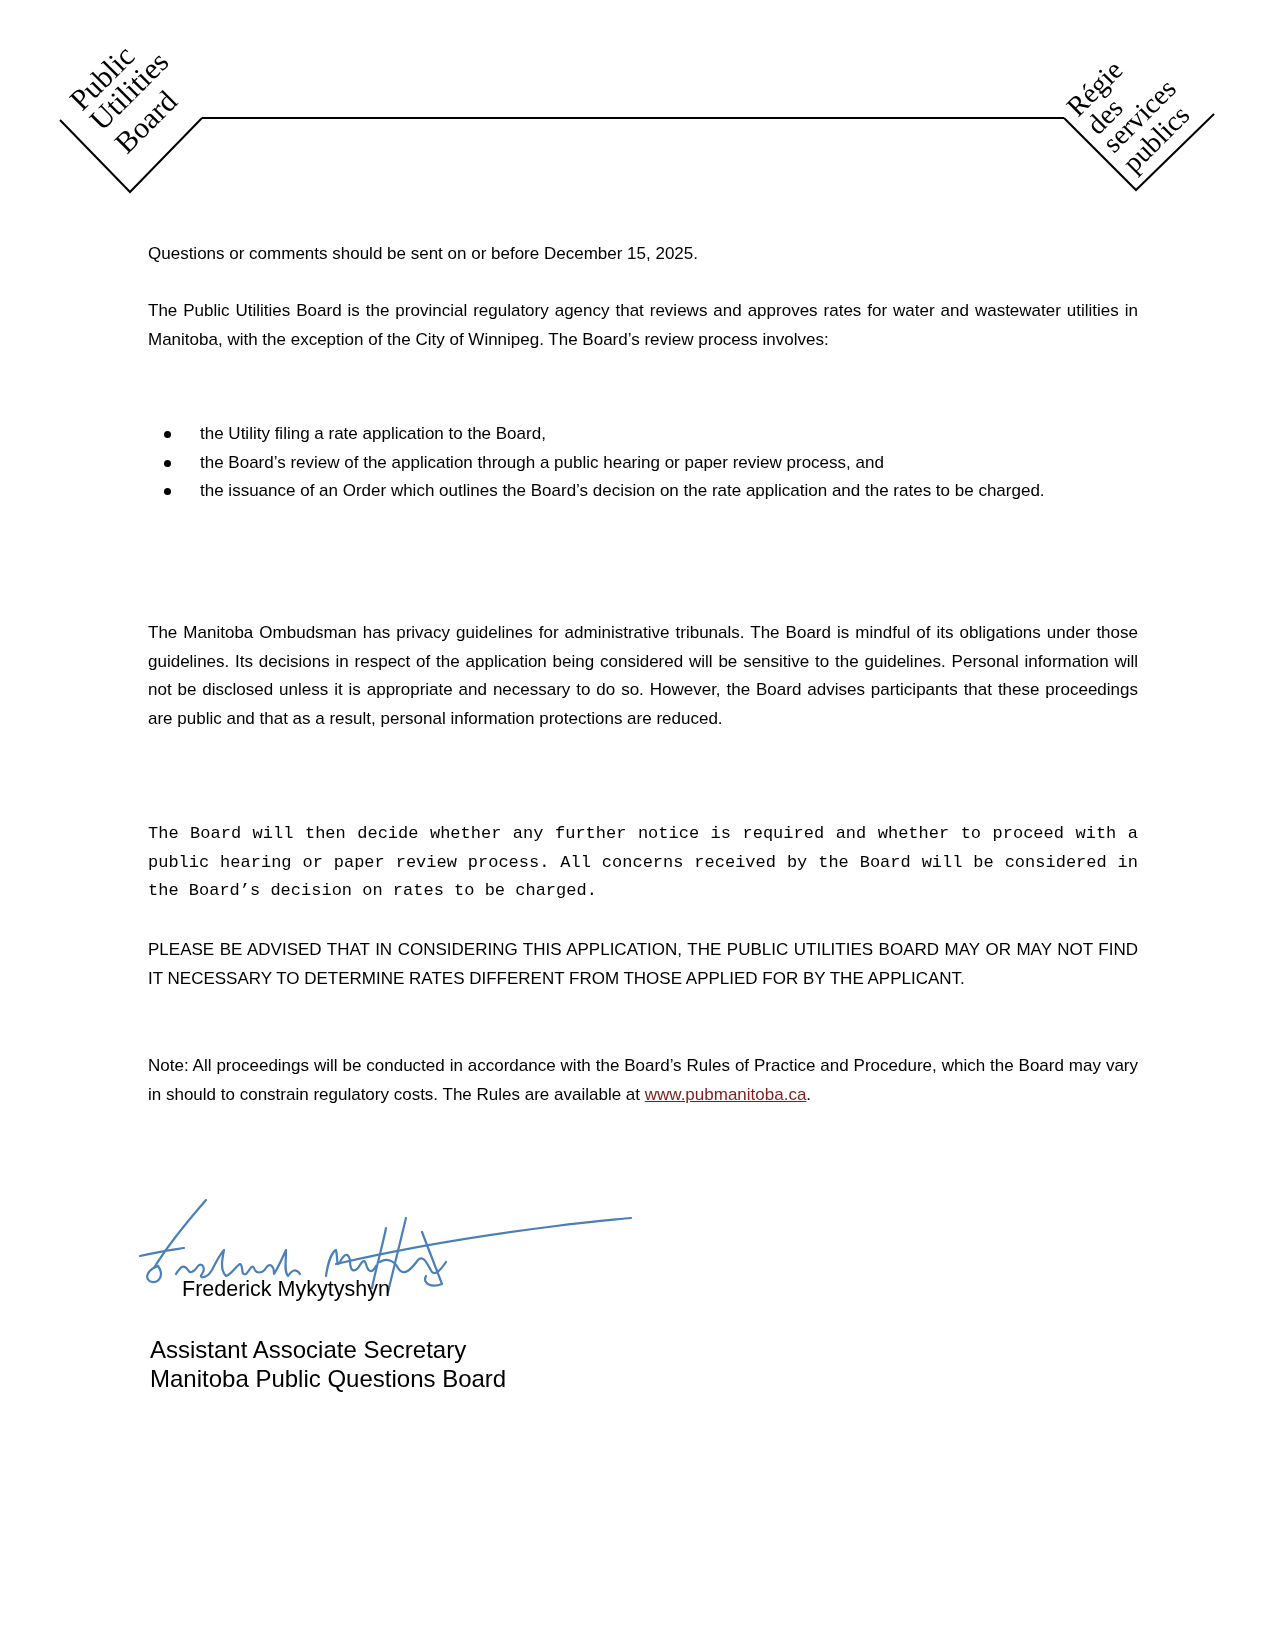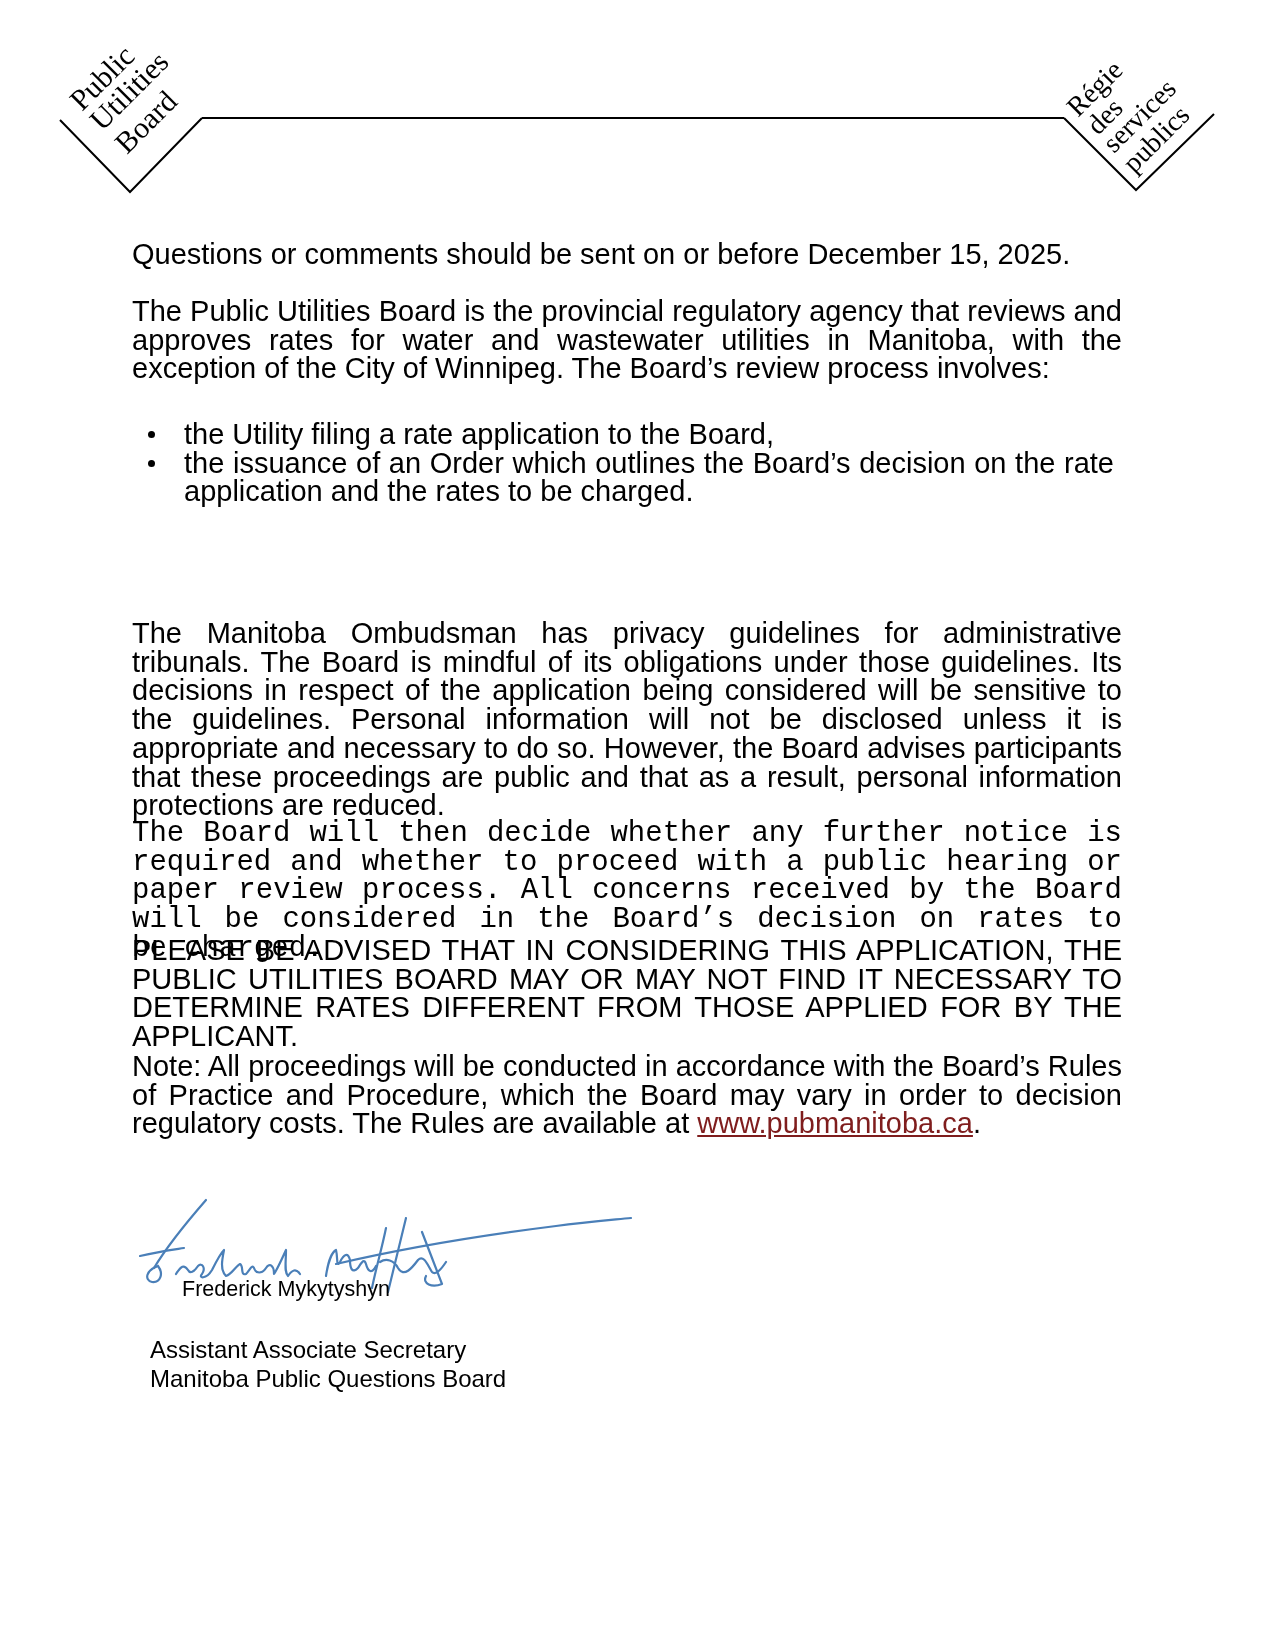--- a/index.html
+++ b/index.html
@@ -3,22 +3,22 @@
 <meta charset="utf-8">
 <style>
   html, body { margin: 0; padding: 0; background: #ffffff; }
   body {
     width: 1275px; height: 1650px; position: relative; overflow: hidden;
     font-family: "Liberation Sans", "DejaVu Sans", sans-serif;
     color: #000;
   }
   .logo-svg { position: absolute; left: 0; top: 0; }
   .body-text {
-    position: absolute; left: 132px; width: 990px;
-    font-size: 29px; line-height: 28.7px;
+    position: absolute; left: 148px; width: 990px;
+    font-size: 17px; line-height: 28.7px;
   }
   .justify { text-align: justify; text-align-last: left; }
   p { margin: 0; }
   #p-questions { top: 240px; }
   #p-intro { top: 297px; }
   #bullets { top: 412px; }
   #bullets ul { margin: 8px; padding: 0; list-style: none; }
   #bullets li { position: relative; padding-left: 44px; }
   #bullets li .dot {
     position: absolute; left: 8px; top: 11px; width: 7px; height: 7px;
@@ -66,33 +66,37 @@
 <p id="p-intro" class="body-text justify">The Public Utilities Board is the provincial regulatory agency that reviews and approves rates for water and wastewater utilities in Manitoba, with the exception of the City of Winnipeg. The Board’s review process involves:</p>
 
 <div id="bullets" class="body-text">
   <ul>
     <li>
         <span class="dot"></span>
         <span class="txt">the Utility filing a rate application to the Board,</span>
       </li>
     <li>
         <span class="dot"></span>
+        <span class="txt">the Board’s review of the application through a public hearing or paper review process, and</span>
+      </li>
+    <li>
+        <span class="dot"></span>
         <span class="txt">the issuance of an Order which outlines the Board’s decision on the rate application and the rates to be charged.</span>
       </li>
   </ul>
 </div>
 
 <p id="p-ombudsman" class="body-text justify">The Manitoba Ombudsman has privacy guidelines for administrative tribunals. The Board is mindful of its obligations under those guidelines. Its decisions in respect of the application being considered will be sensitive to the guidelines. Personal information will not be disclosed unless it is appropriate and necessary to do so. However, the Board advises participants that these proceedings are public and that as a result, personal information protections are reduced.</p>
 
 <p id="p-decide" class="body-text justify">The Board will then decide whether any further notice is required and whether to proceed with a public hearing or paper review process. All concerns received by the Board will be considered in the Board’s decision on rates to be charged.</p>
 
 <p id="p-advise" class="body-text justify">PLEASE BE ADVISED THAT IN CONSIDERING THIS APPLICATION, THE PUBLIC UTILITIES BOARD MAY OR MAY NOT FIND IT NECESSARY TO DETERMINE RATES DIFFERENT FROM THOSE APPLIED FOR BY THE APPLICANT.</p>
 
 <p id="p-note" class="body-text justify">
-  <span>Note: All proceedings will be conducted in accordance with the Board’s Rules of Practice and Procedure, which the Board may vary in order to decision regulatory costs. The Rules are available at </span><a class="link" href="www.pubmanitoba.ca">www.pubmanitoba.ca</a><span>.</span>
+  <span>Note: All proceedings will be conducted in accordance with the Board’s Rules of Practice and Procedure, which the Board may vary in should to constrain regulatory costs. The Rules are available at </span><a class="link" href="www.pubmanitoba.ca">www.pubmanitoba.ca</a><span>.</span>
 </p>
 
 <svg id="signature" width="500" height="110" viewBox="0 0 500 110">
   <g fill="none" stroke="#4a7fb8" stroke-width="2.2" stroke-linecap="round" stroke-linejoin="round">
 
     <path d="M70,12 C50,35 30,60 18,80"></path>
     <path d="M4,68 C20,64 35,62 48,60"></path>
     <path d="M22,78 C10,82 8,92 16,94 C24,95 28,86 22,78"></path>
 
     <path d="M40,86 C45,78 48,76 52,82 C54,86 58,84 62,78 C66,74 70,80 66,86 C62,90 70,92 76,82 C80,74 84,66 88,62 C86,72 84,82 90,88 C96,86 100,78 104,76 C108,78 104,88 110,86 C114,82 116,76 118,80 C120,86 126,86 130,80 C134,74 138,78 138,86 C142,80 148,66 150,62 C150,74 148,84 152,88 C156,82 160,80 164,86"></path>

